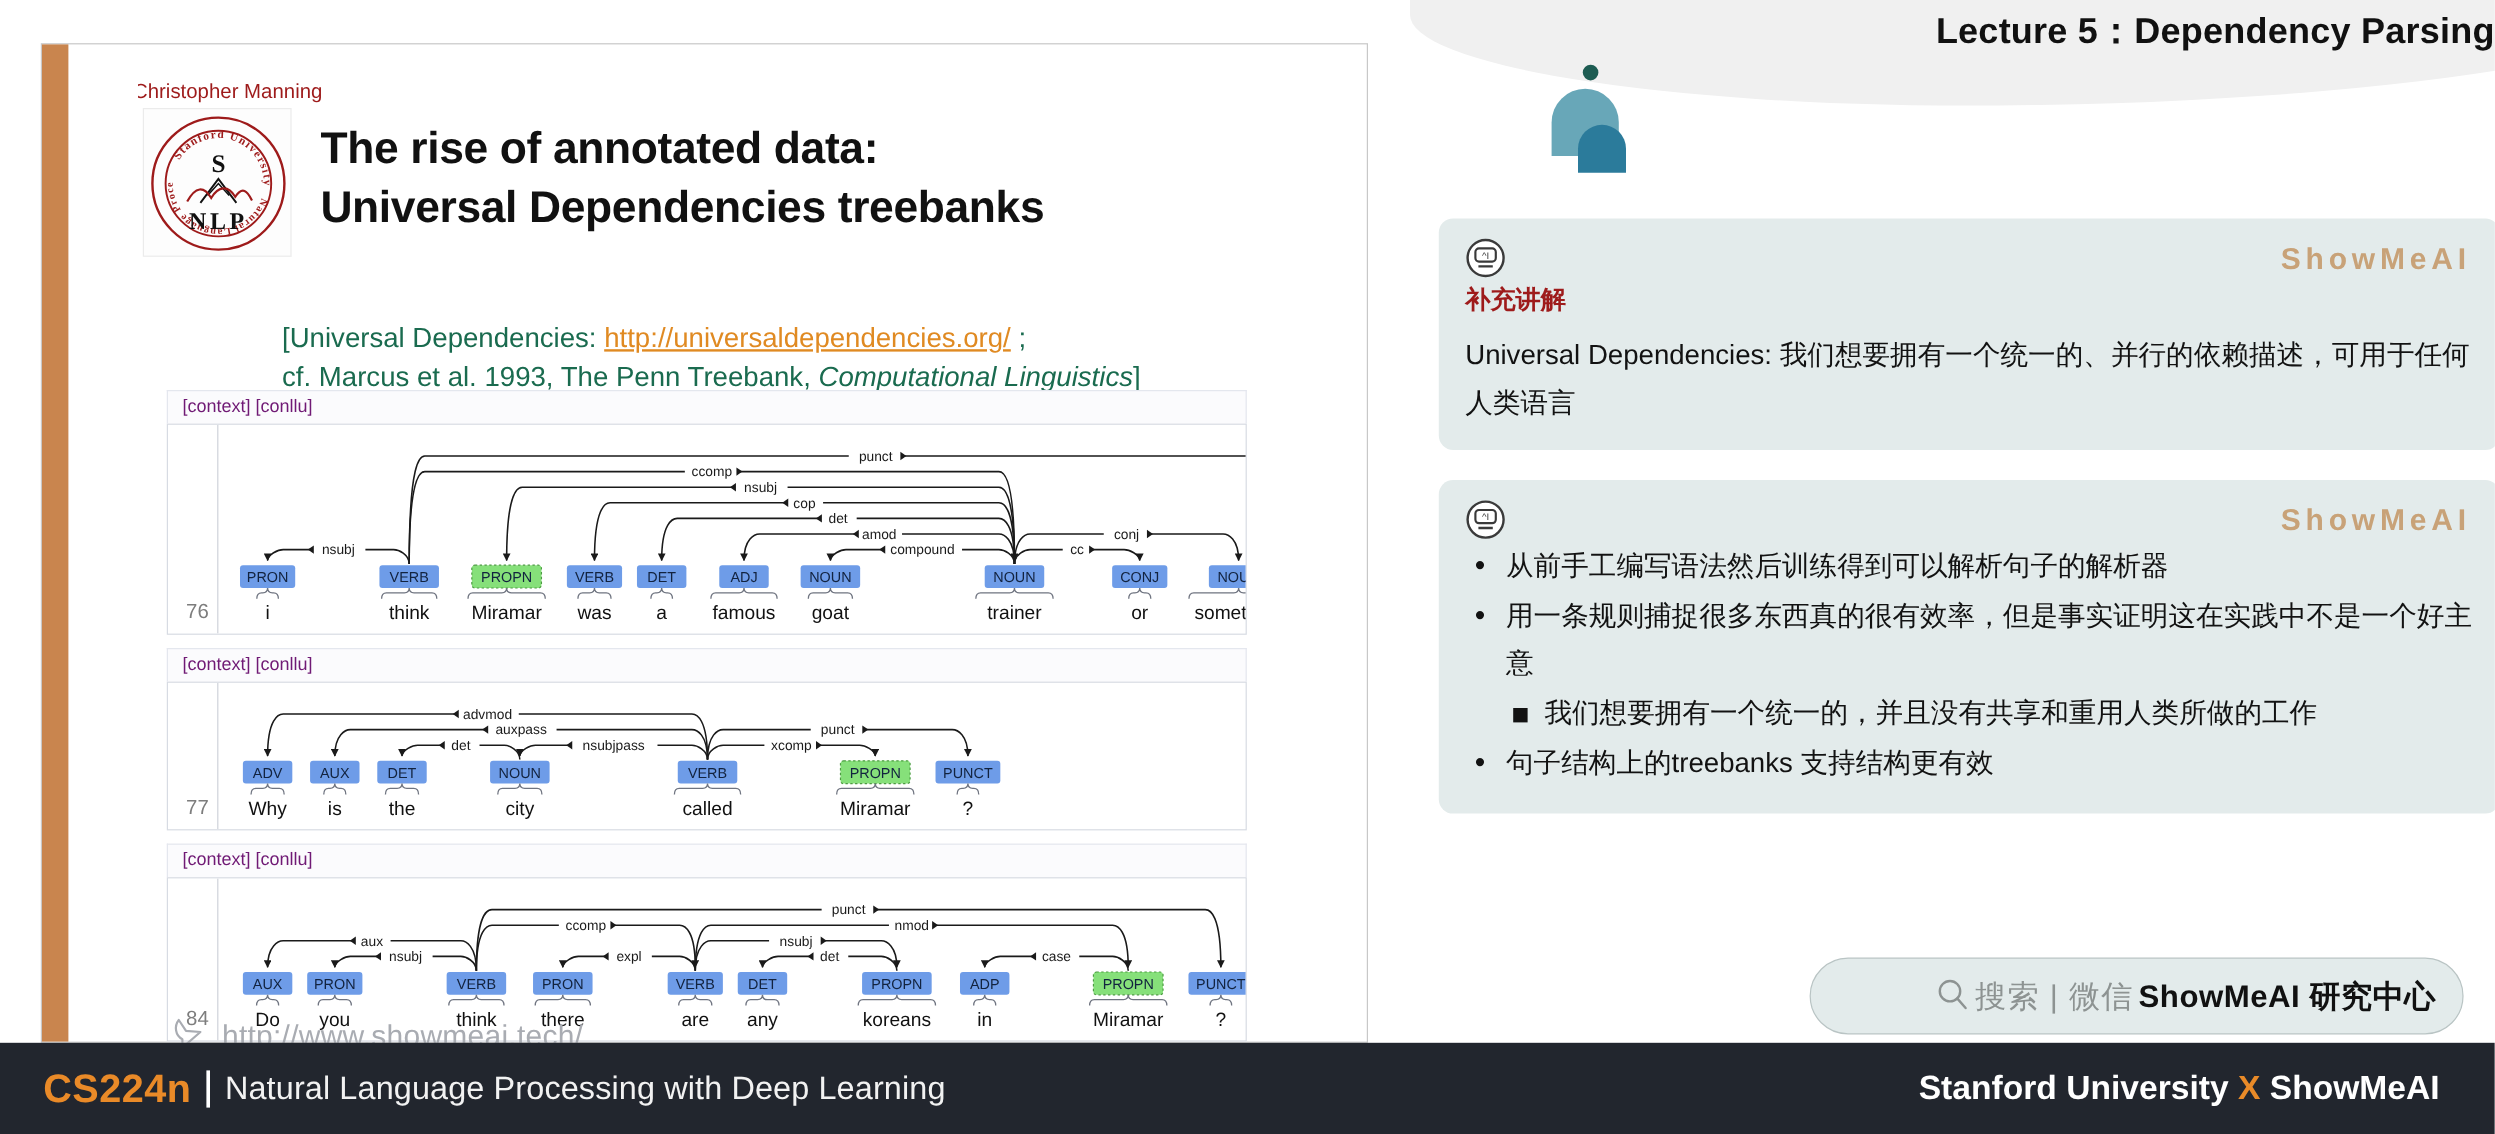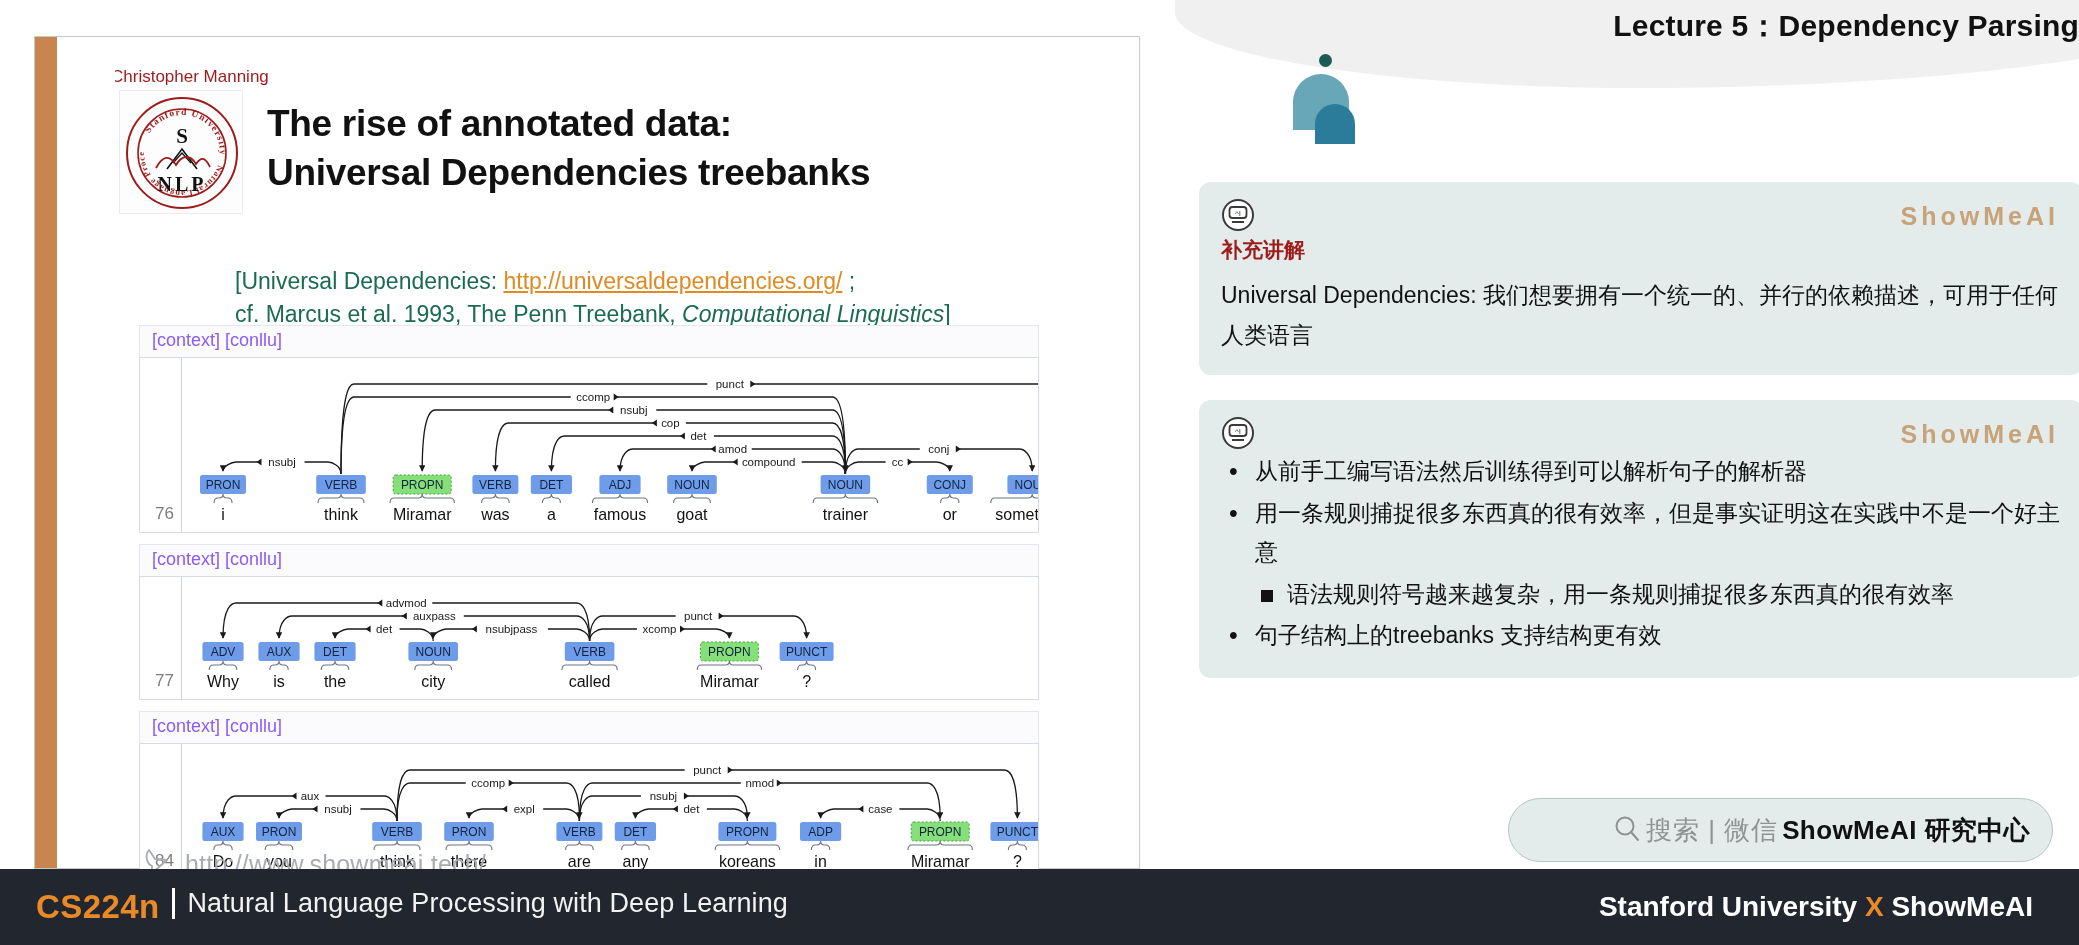--- a/index.html
+++ b/index.html
@@ -59,21 +59,21 @@
   #citation .lnk { color: #e08a22; text-decoration: underline; margin-top: 28px; }
   #citation .ital { font-style: italic; }
 
   
   #trees-wrap {
     position: absolute; left: 82px; top: 288px;
     width: 900px;
   }
   .tree-block { margin-bottom: 11px; }
   .ctx-line {
-    font-size: 18px; color: #8b5cf6;
+    font-size: 15px; color: #701a75;
     padding: 4px 24px 6px 12px;
     background: #fbfbfd;
     border: 1px solid #e4e7ee;
     border-bottom: none;
   }
   .tree-box {
     border: 1px solid #d7dbe3;
     background: #ffffff;
     display: flex;
     align-items: flex-end;
@@ -208,21 +208,21 @@
 
   
   #footer {
     position: absolute; left: 0; bottom: 0;
     width: 2079px; height: 76px;
     background: #22262e;
   }
   #footer-left {
     position: absolute; left: 36px; top: 50%;
     transform: translateY(-50%);
-    display: flex; align-items: flex-start;
+    display: flex; align-items: center;
   }
   #footer-cs {
     font-size: 33px; font-weight: bold; color: #e98a28;
     letter-spacing: 0.4px;
   }
   #footer-divider {
     width: 3px; height: 31px; background: #ffffff;
     margin: 0 12px 0 13px;
   }
   #footer-subtitle {
@@ -646,21 +646,21 @@
           <rect x="8.5" y="9" width="17" height="11" rx="3" fill="none" stroke="#3a3a3a" stroke-width="1.8"></rect>
           <text x="17" y="17.5" text-anchor="middle" font-size="8" fill="#3a3a3a" font-family="Liberation Sans, sans-serif">^I</text>
           <line x1="11" y1="24" x2="23" y2="24" stroke="#3a3a3a" stroke-width="2"></line>
         </svg>
       </span>
       <span class="brand">ShowMeAI</span>
     </div>
     <ul class="bullet-list" id="bullets-2">
         <li>从前手工编写语法然后训练得到可以解析句子的解析器</li>
         <li>用一条规则捕捉很多东西真的很有效率，但是事实证明这在实践中不是一个好主意</li>
-        <li class="sub">语法规则符号越来越复杂，用一条规则捕捉很多东西真的很有效率</li>
+        <li class="sub">我们想要拥有一个统一的，并且没有共享和重用人类所做的工作</li>
         <li>句子结构上的treebanks 支持结构更有效</li>
       </ul>
   </div>
 
 </div>
 
 <div id="search-pill">
   <span>
     <svg width="30" height="30" viewBox="0 0 30 30">
       <circle cx="13" cy="13" r="8.5" fill="none" stroke="#8d9392" stroke-width="2"></circle>

